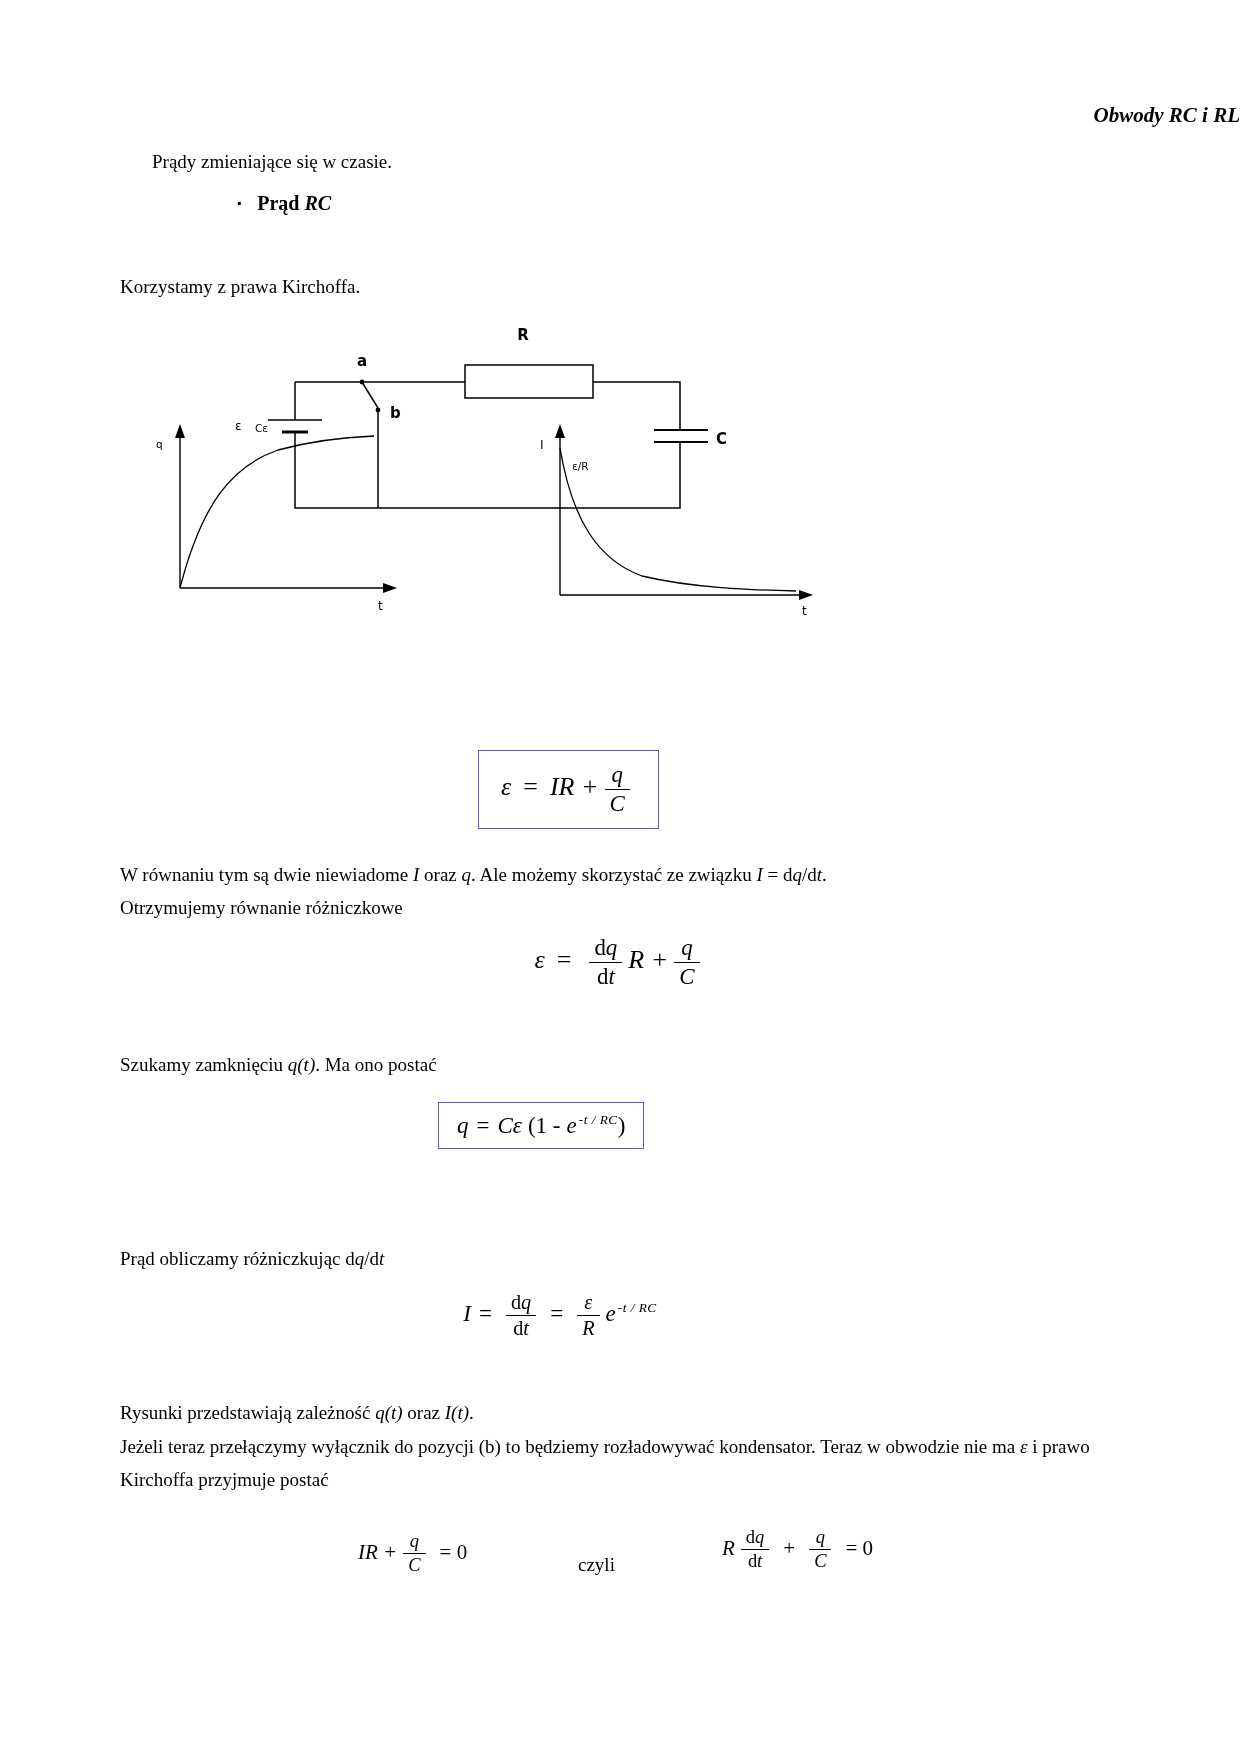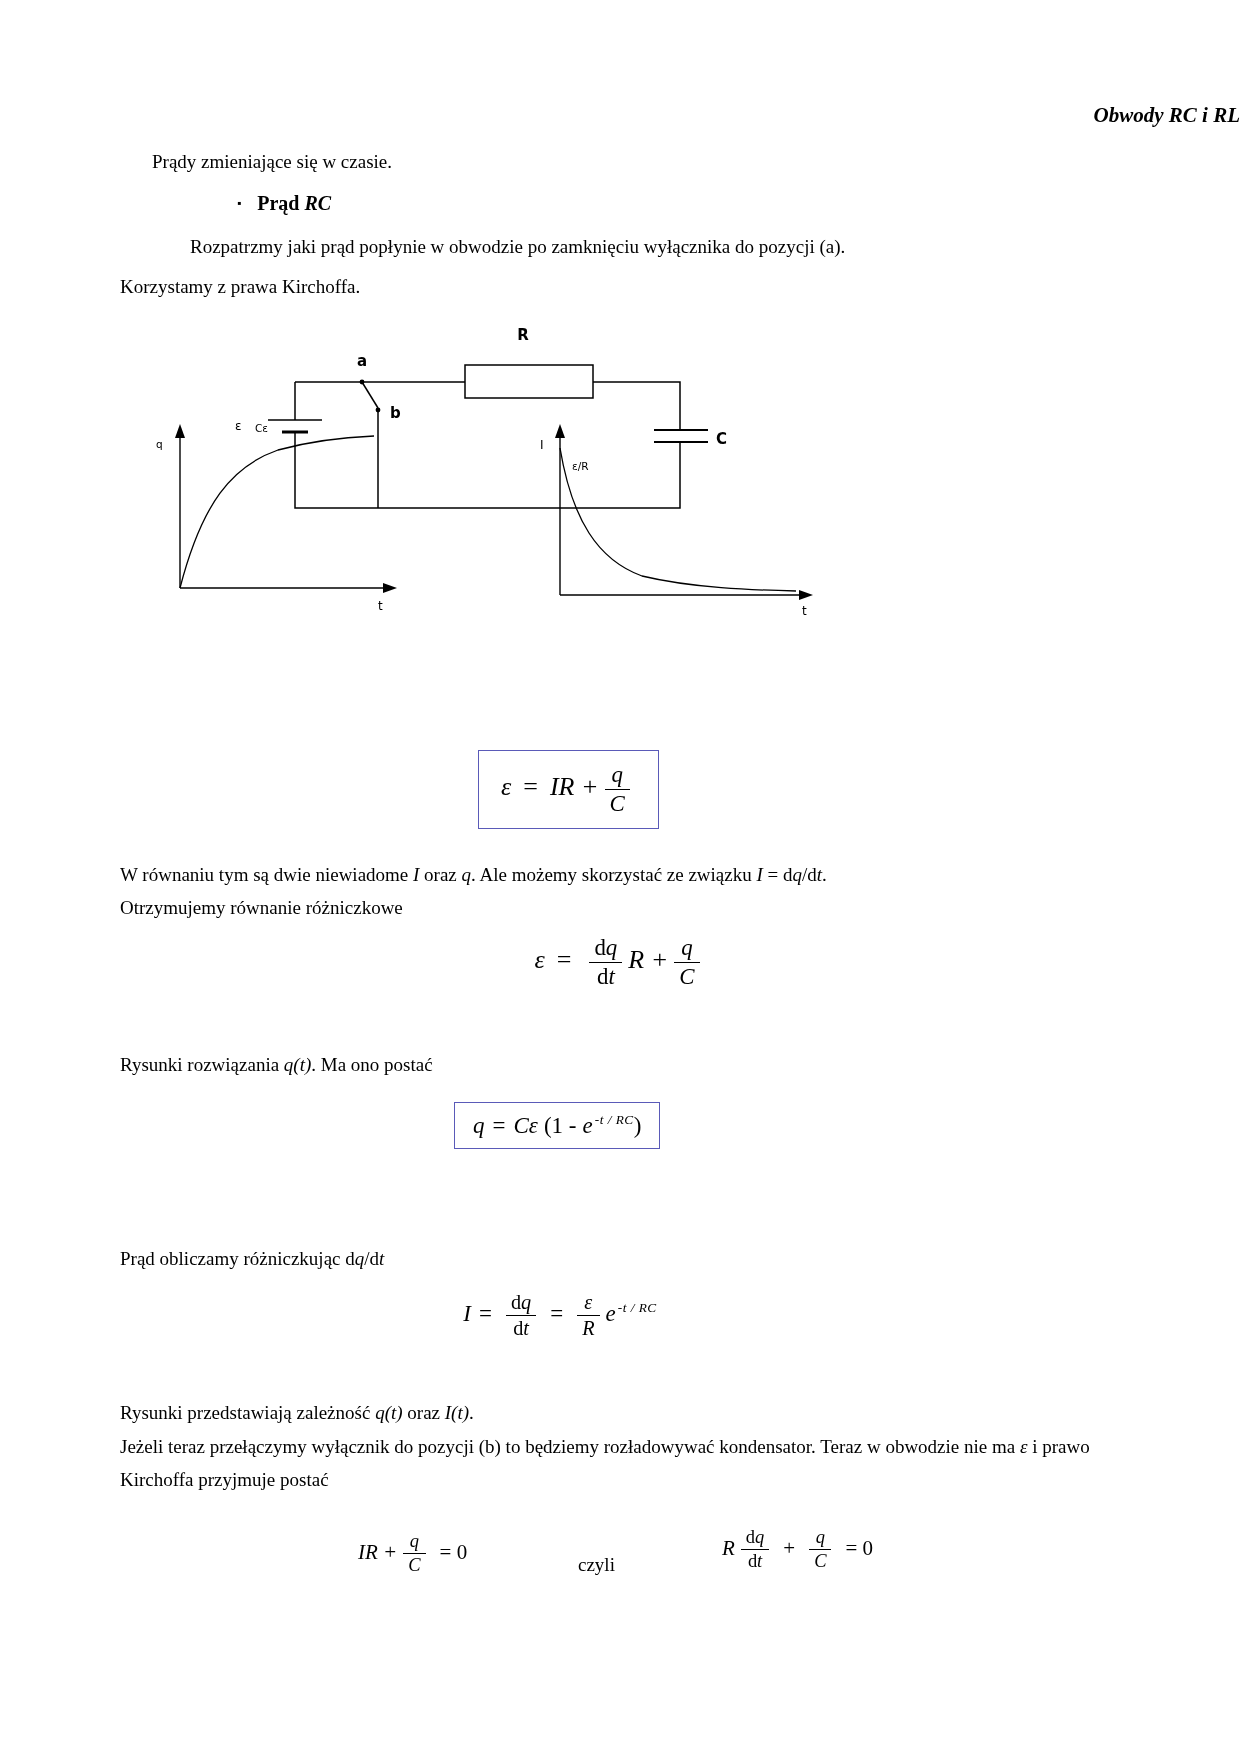--- a/index.html
+++ b/index.html
@@ -49,21 +49,20 @@
 <div class="page">
 
   <div class="abs title" style="top:103px;">Obwody RC i RL</div>
 
   <div class="abs body-text" style="left:152px; top:145px;">Prądy zmieniające się w czasie.</div>
 
   <div class="abs bullet-line" style="left:237px; top:192px;">
     <span class="bullet">▪</span><span>Prąd </span><span class="it">RC</span>
   </div>
 
-  <div class="abs body-text" style="left:190px; top:230px;">Rozpatrzmy jaki prąd popłynie w obwodzie po zamknięciu wyłącznika do pozycji (a).</div>
   <div class="abs body-text" style="left:120px; top:270px;">Korzystamy z prawa Kirchoffa.</div>
 
   <svg class="abs" style="left:140px; top:318px;" width="700" height="310" viewBox="0 0 700 310">
 
     <path d="M155,64 H325 M453,64 H540 V112 M540,124 V190 H155 V114 M155,102 V64" fill="none" stroke-width="1.5"></path>
 
     <rect x="325" y="47" width="128" height="33" fill="#ffffff" stroke="#000" stroke-width="1.5"></rect>
     <text x="383" y="22" text-anchor="middle" class="lbl-bold">R</text>
 
     <circle cx="222" cy="64" r="2.4"></circle>
@@ -115,25 +114,25 @@
     <div>Otrzymujemy równanie różniczkowe</div>
   </div>
 
   <div class="abs eq-center" style="top:936px;">
     <span class="eq-lg eq-row">
       <span class="it">ε</span><span class="rel">=</span><span class="frac"><span class="num"><span class="rm">d</span><span class="it">q</span></span><span class="den"><span class="rm">d</span><span class="it">t</span></span></span><span class="it">R +</span><span class="frac"><span class="num it">q</span><span class="den it">C</span></span>
     </span>
   </div>
 
   <div class="abs body-text" style="left:120px; top:1048px;">
-    <span>Rysunki rozwiązania </span><span class="it">q(t)</span><span>. Ma ono postać</span>
+    <span>Szukamy zamknięciu </span><span class="it">q(t)</span><span>. Ma ono postać</span>
   </div>
 
   <div class="abs" style="left:438px; top:1102px;">
-    <div class="eq-box eq-md eq-row" style="padding:9px 18px;margin-left:16px;">
+    <div class="eq-box eq-md eq-row" style="padding:9px 18px;">
       <span class="it">q</span><span class="rel-tight">=</span><span class="it">Cε</span><span class="rm ml6">(1 -</span><span class="ml6"><span class="it">e</span><sup class="sup">-t / RC</sup></span><span class="rm">)</span>
     </div>
   </div>
 
   <div class="abs body-text" style="left:120px; top:1242px;">
     <span>Prąd obliczamy różniczkując d</span><span class="it">q</span><span>/d</span><span class="it">t</span>
   </div>
 
   <div class="abs eq-center" style="top:1292px;">
     <span class="eq-md eq-row shift-left">

